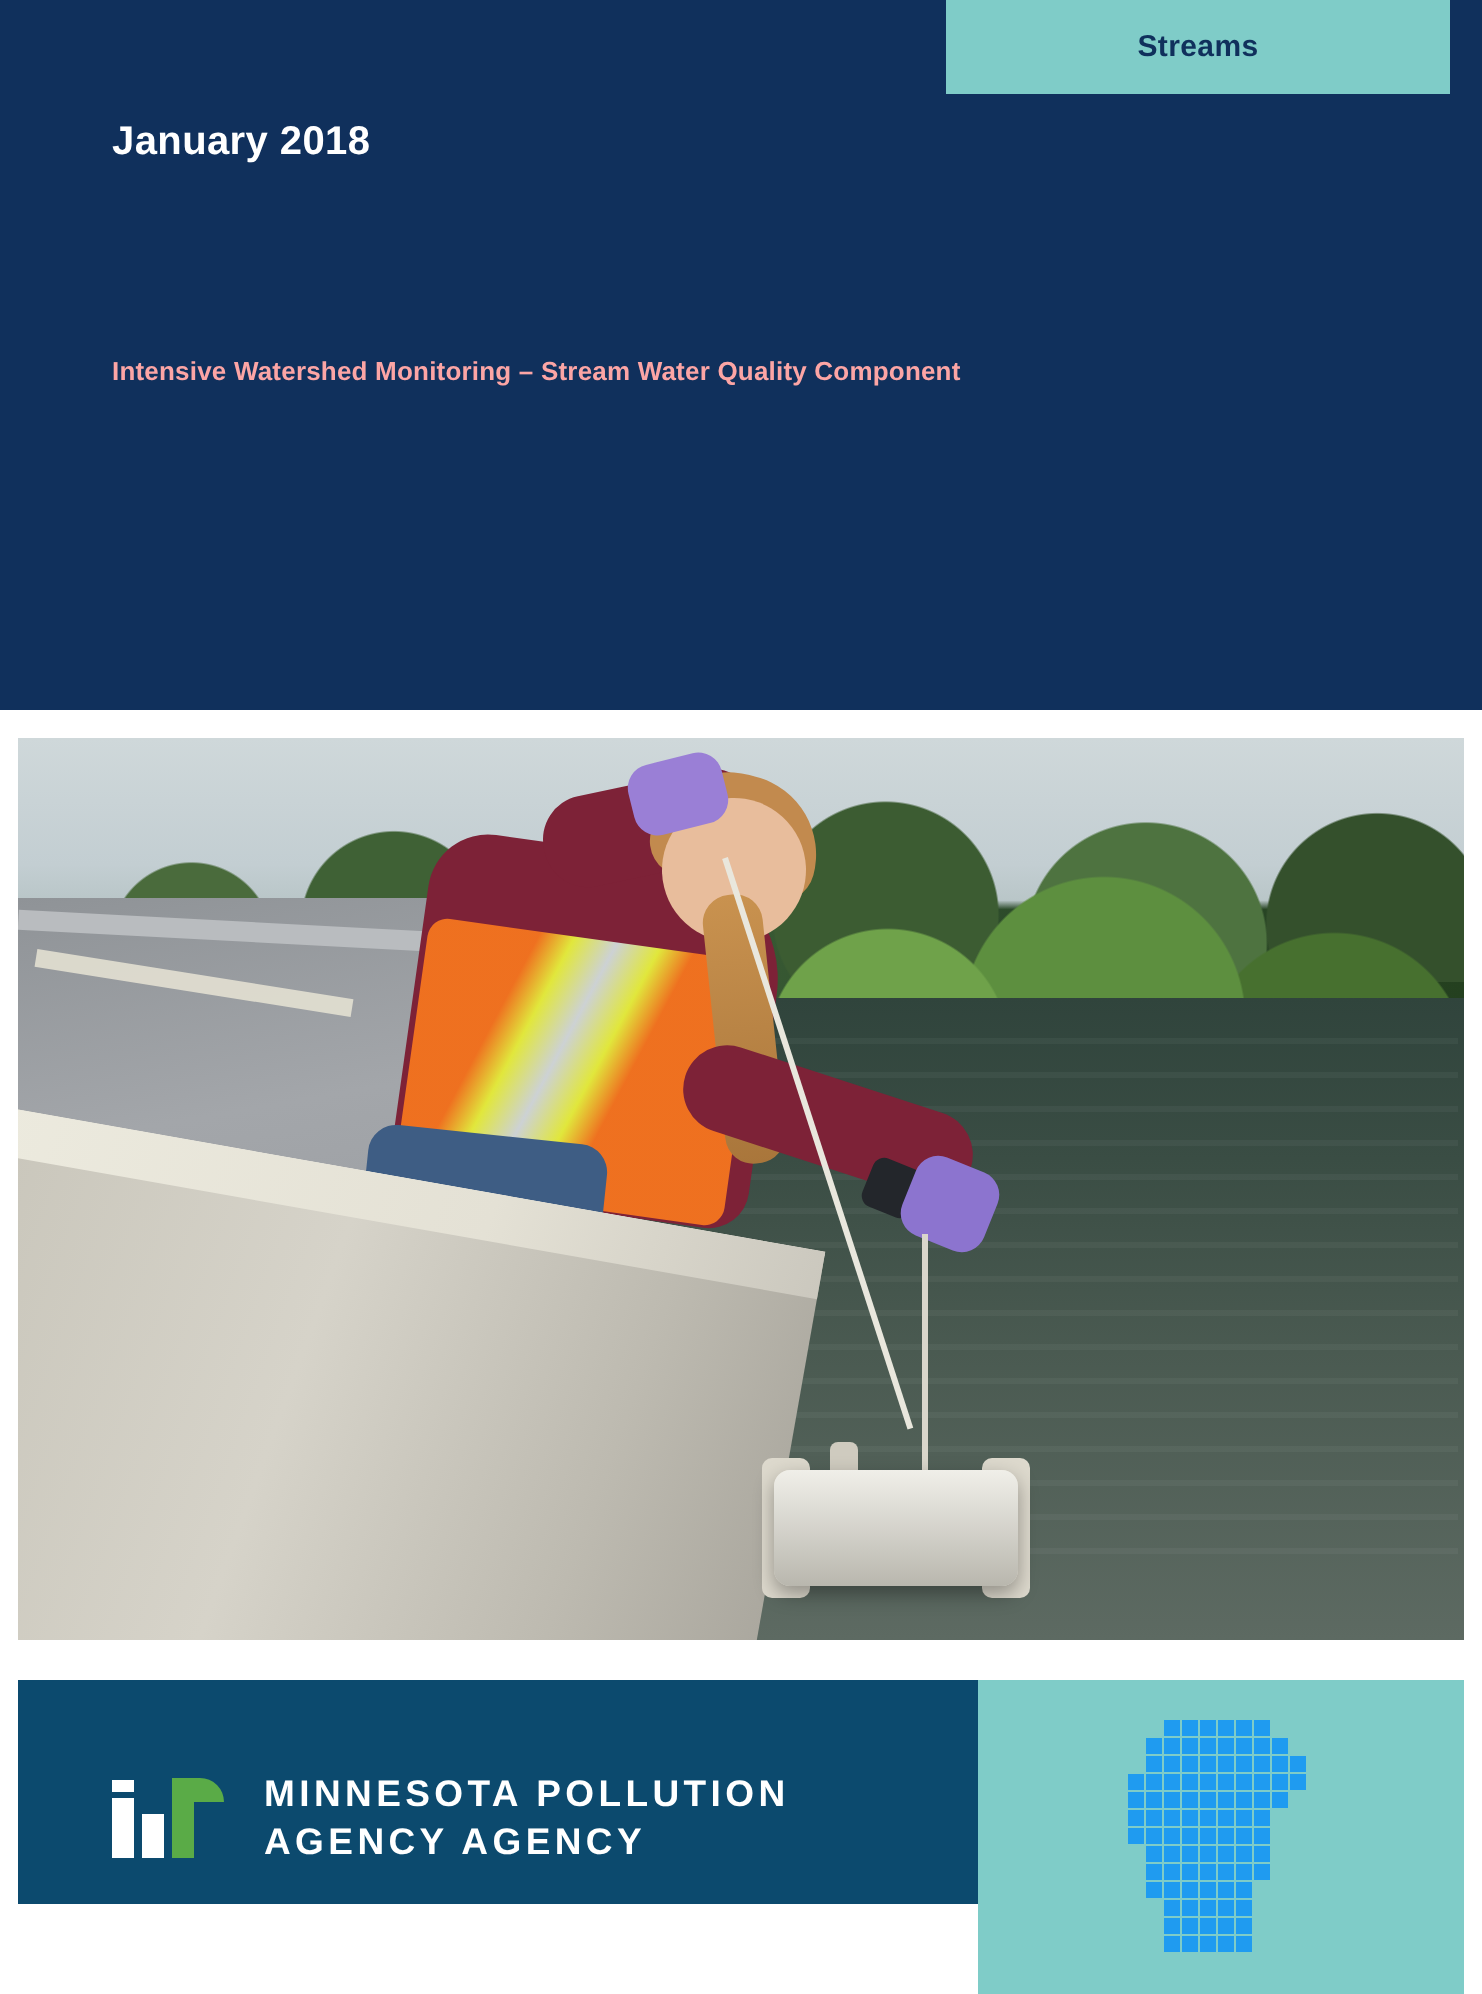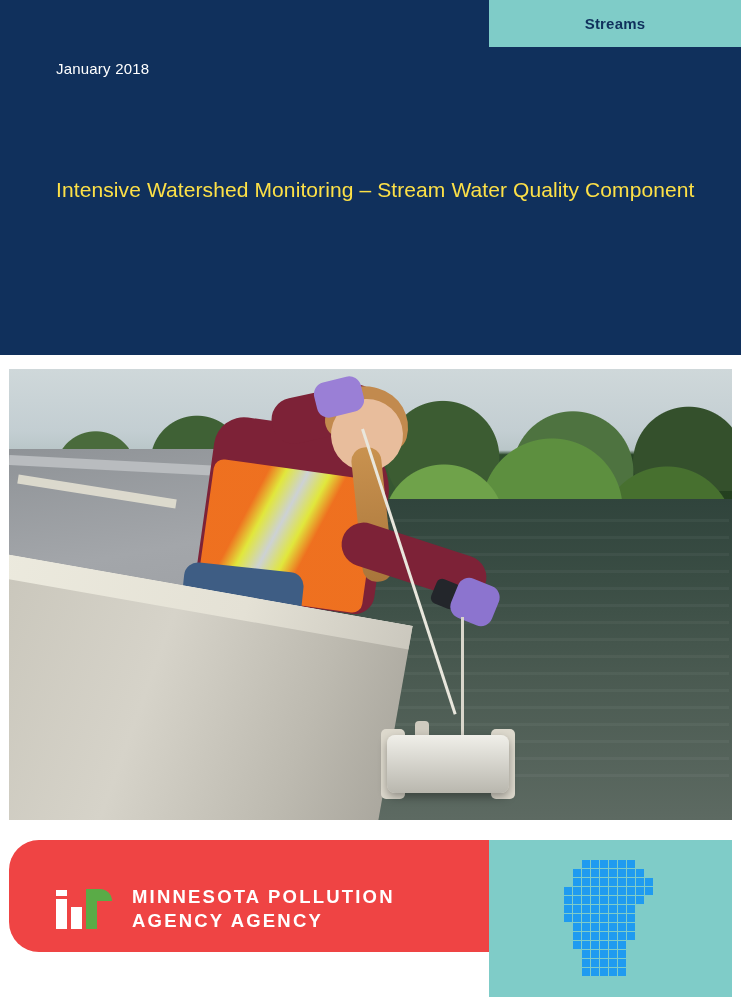--- a/index.html
+++ b/index.html
@@ -27,63 +27,63 @@
     position: absolute;
     left: 0;
     top: 0;
     width: 741px;
     height: 355px;
     background: #10305c;
   }
 
   .category-tab {
     position: absolute;
-    right: 0;
+    right: 16px;
     top: 0;
     width: 252px;
     height: 47px;
     background: #7fccc8;
     color: #10305c;
     font-size: 15px;
     font-weight: bold;
     letter-spacing: 0.2px;
     display: flex;
     align-items: center;
     justify-content: center;
   }
 
   .doc-date {
     position: absolute;
     left: 56px;
     top: 60px;
     color: #ffffff;
-    font-size: 15px;
-    font-weight: normal;
+    font-size: 20px;
+    font-weight: bold;
     letter-spacing: 0.2px;
     text-align: right;
   }
 
   .doc-title {
     position: absolute;
     left: 55px;
     top: 104px;
     color: #ffffff;
     font-size: 35px;
     font-weight: bold;
     letter-spacing: -0.2px;
     line-height: 1.1;
   }
 
   .doc-subtitle {
     position: absolute;
     left: 56px;
     top: 178px;
-    color: #fde047;
-    font-size: 21px;
-    font-weight: normal;
+    color: #fca5a5;
+    font-size: 13px;
+    font-weight: bold;
     letter-spacing: 0.1px;
   }
 
   
   .photo-wrap {
     position: absolute;
     left: 9px;
     top: 369px;
     width: 723px;
     height: 451px;
@@ -317,22 +317,21 @@
     transform: rotate(-8deg);
   }
 
   
   .footer {
     position: absolute;
     left: 9px;
     top: 840px;
     width: 723px;
     height: 112px;
-    background: #ef4444;
-    border-radius: 30px;
+    background: #0c4a6e;
   }
   .footer-accent {
     position: absolute;
     right: 0;
     top: 0;
     width: 243px;
     height: 157px;
     background: #7fccc8;
   }
 

